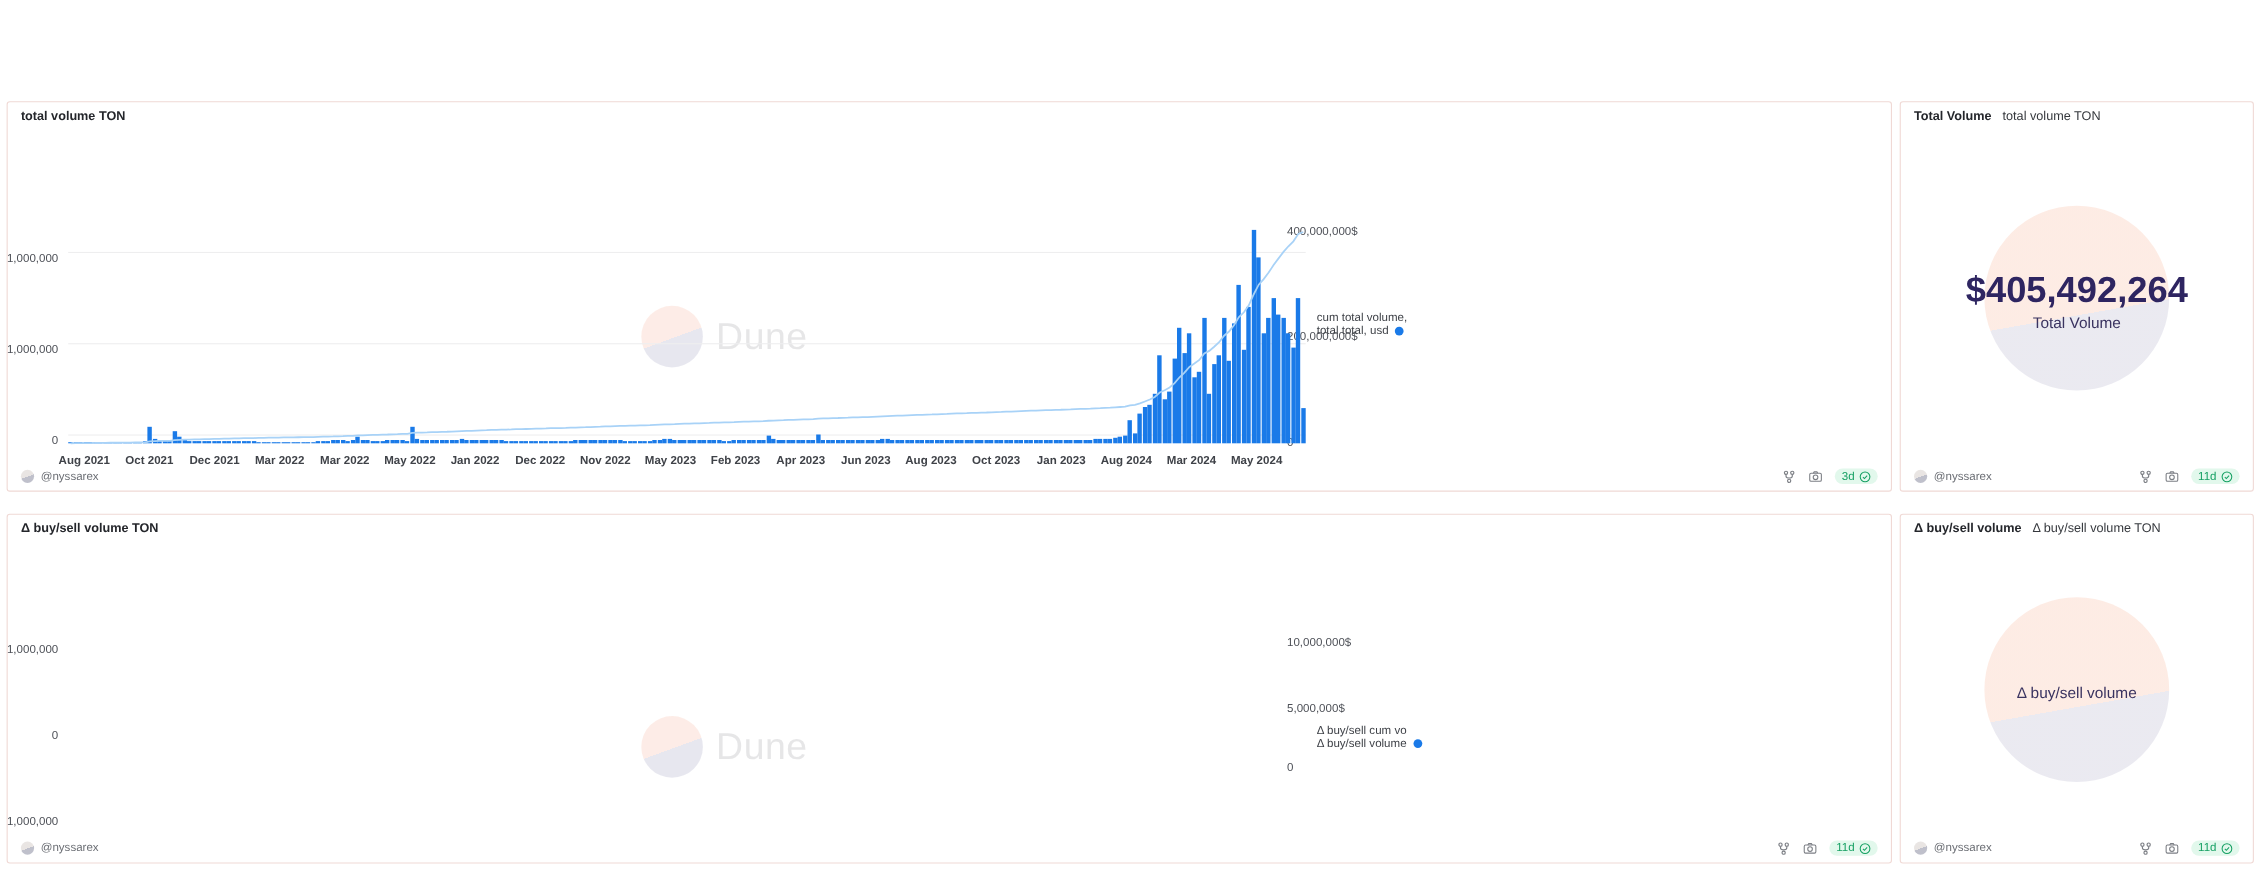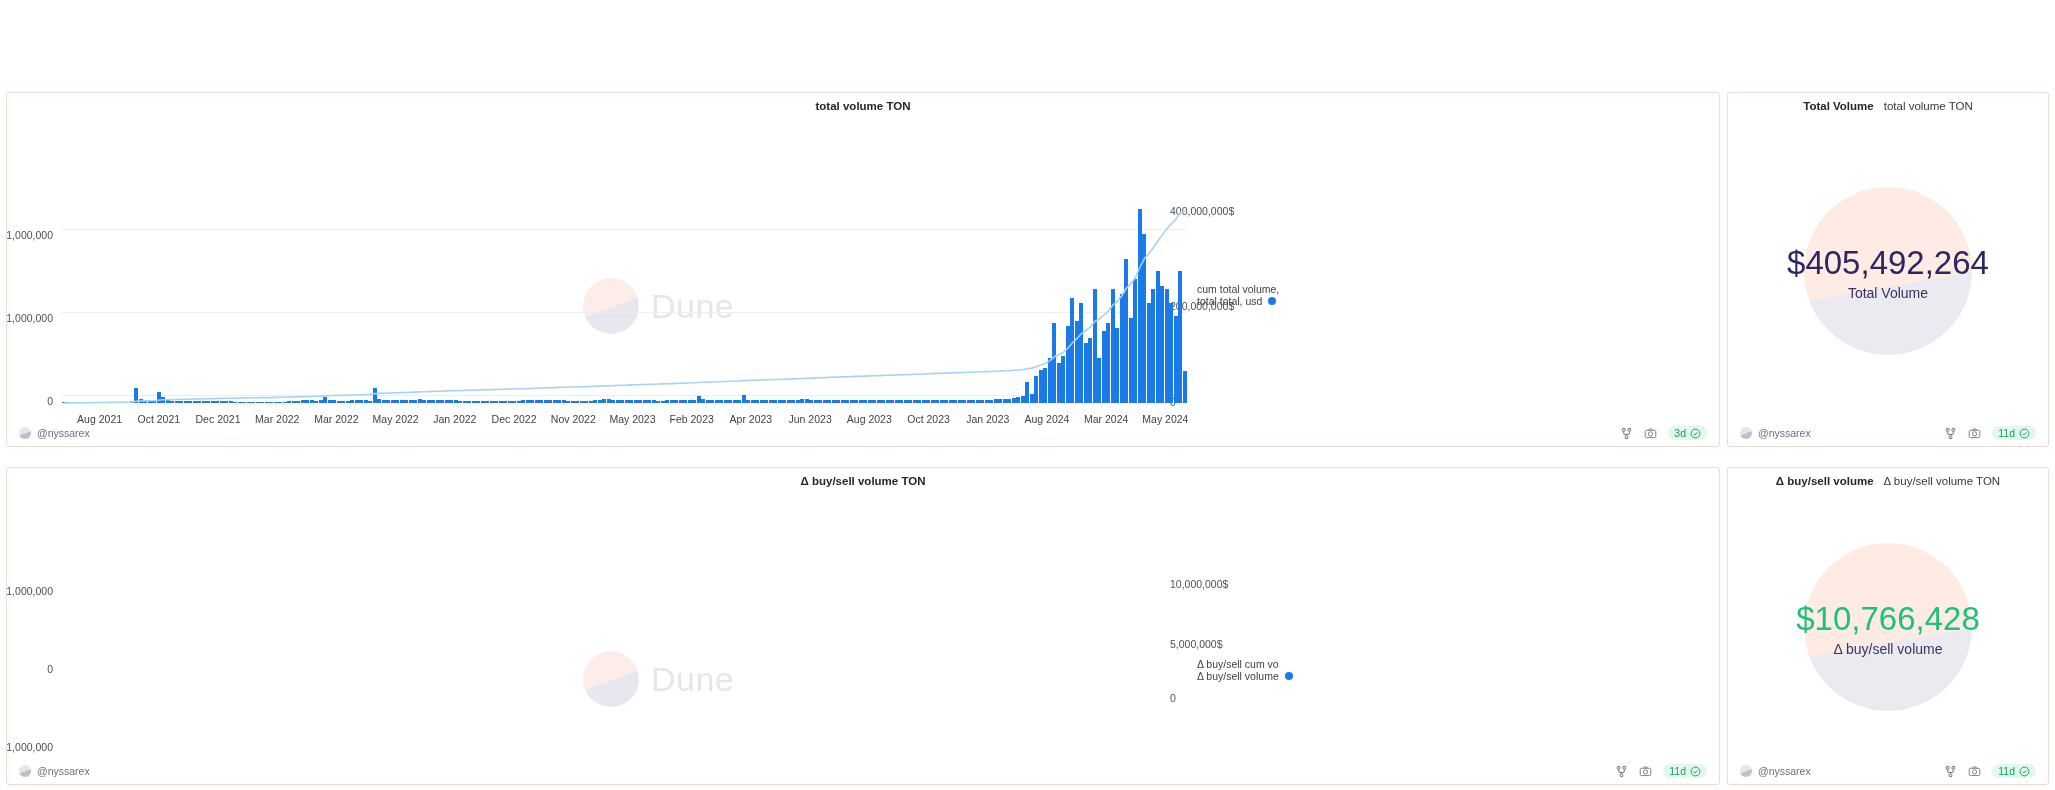--- a/index.html
+++ b/index.html
@@ -33,21 +33,20 @@
   }
   #panel-volume-chart   { left: 6px;    top: 92px;  width: 1714px; height: 355px; }
   #panel-delta-chart    { left: 6px;    top: 467px; width: 1714px; height: 318px; }
   #panel-total-counter  { left: 1727px; top: 92px;  width: 322px;  height: 355px; }
   #panel-delta-counter  { left: 1727px; top: 467px; width: 322px;  height: 318px; }
 
   .panel-head {
     position: absolute; left: 0; top: 0; right: 0; height: 26px;
     display: flex; align-items: center; gap: 10px;
     padding: 0 12px;
-    justify-content: center;
   }
   .panel-head .p-title { font-size: 11.5px; font-weight: bold; color: #24262b; white-space: nowrap; }
   .panel-head .p-sub   { font-size: 11.5px; font-weight: normal; color: #35383d; white-space: nowrap; }
 
   
   .plot {
     position: absolute;
     overflow: visible;
   }
   #plot-volume { left: 55px;  top: 112px; width: 1125px; height: 198px; }
@@ -111,21 +110,21 @@
     position: relative;
     width: 168px; height: 168px; border-radius: 50%;
     background: linear-gradient(170deg, #fce0d4 0%, #fce0d4 58%, #dedde8 58%, #dedde8 100%);
     opacity: .62;
   }
   .counter-text {
     position: absolute; left: 0; right: 0; top: 50%;
     transform: translateY(-46%);
     text-align: center;
   }
-  .counter-value { font-size: 33px; font-weight: normal; line-height: 1.1; }
+  .counter-value { font-size: 33px; font-weight: bold; line-height: 1.1; }
   .counter-value.navy  { color: #2e2561; }
   .counter-value.green { color: #1ec07a; }
   .counter-label { font-size: 14px; color: #3a3360; margin-top: 4px; }
 
   
   .panel-foot {
     position: absolute; left: 0; right: 0; bottom: 4px; height: 18px;
     display: flex; align-items: center; padding: 0 12px;
   }
   .author { display: flex; align-items: center; gap: 6px; font-size: 10.5px; color: #6c6f75; }
@@ -933,21 +932,21 @@
       <div class="row">
         <span>cum total volume,</span>
         <span class="swatch blank"></span>
       </div>
       <div class="row">
         <span>total total, usd</span>
         <span class="swatch"></span>
       </div>
     </div>
 
-    <div class="x-axis" id="xaxis-volume" style="left:63px; top:320px; width:1125px; height:14px;">
+    <div class="x-axis" id="xaxis-volume" style="left:40px; top:320px; width:1125px; height:14px;font-weight:bold;">
         <span style="left: 2.63158%;">Aug 2021</span>
         <span style="left: 7.89474%;">Oct 2021</span>
         <span style="left: 13.1579%;">Dec 2021</span>
         <span style="left: 18.4211%;">Mar 2022</span>
         <span style="left: 23.6842%;">Mar 2022</span>
         <span style="left: 28.9474%;">May 2022</span>
         <span style="left: 34.2105%;">Jan 2022</span>
         <span style="left: 39.4737%;">Dec 2022</span>
         <span style="left: 44.7368%;">Nov 2022</span>
         <span style="left: 50%;">May 2023</span>
@@ -1100,21 +1099,20 @@
   </div>
 
   <div class="panel" id="panel-delta-counter">
     <div class="panel-head">
       <span class="p-title">Δ buy/sell volume</span>
       <span class="p-sub">Δ buy/sell volume TON</span>
     </div>
     <div class="counter-body">
       <div class="counter-circle"></div>
       <div class="counter-text">
-        <div class="counter-value green">$10,766,428</div>
         <div class="counter-label">Δ buy/sell volume</div>
       </div>
     </div>
     <div class="panel-foot">
       <span class="author">
         <span class="avatar"></span>
         <span>@nyssarex</span>
       </span>
       <span class="tools">
         <span class="tool-icon">

